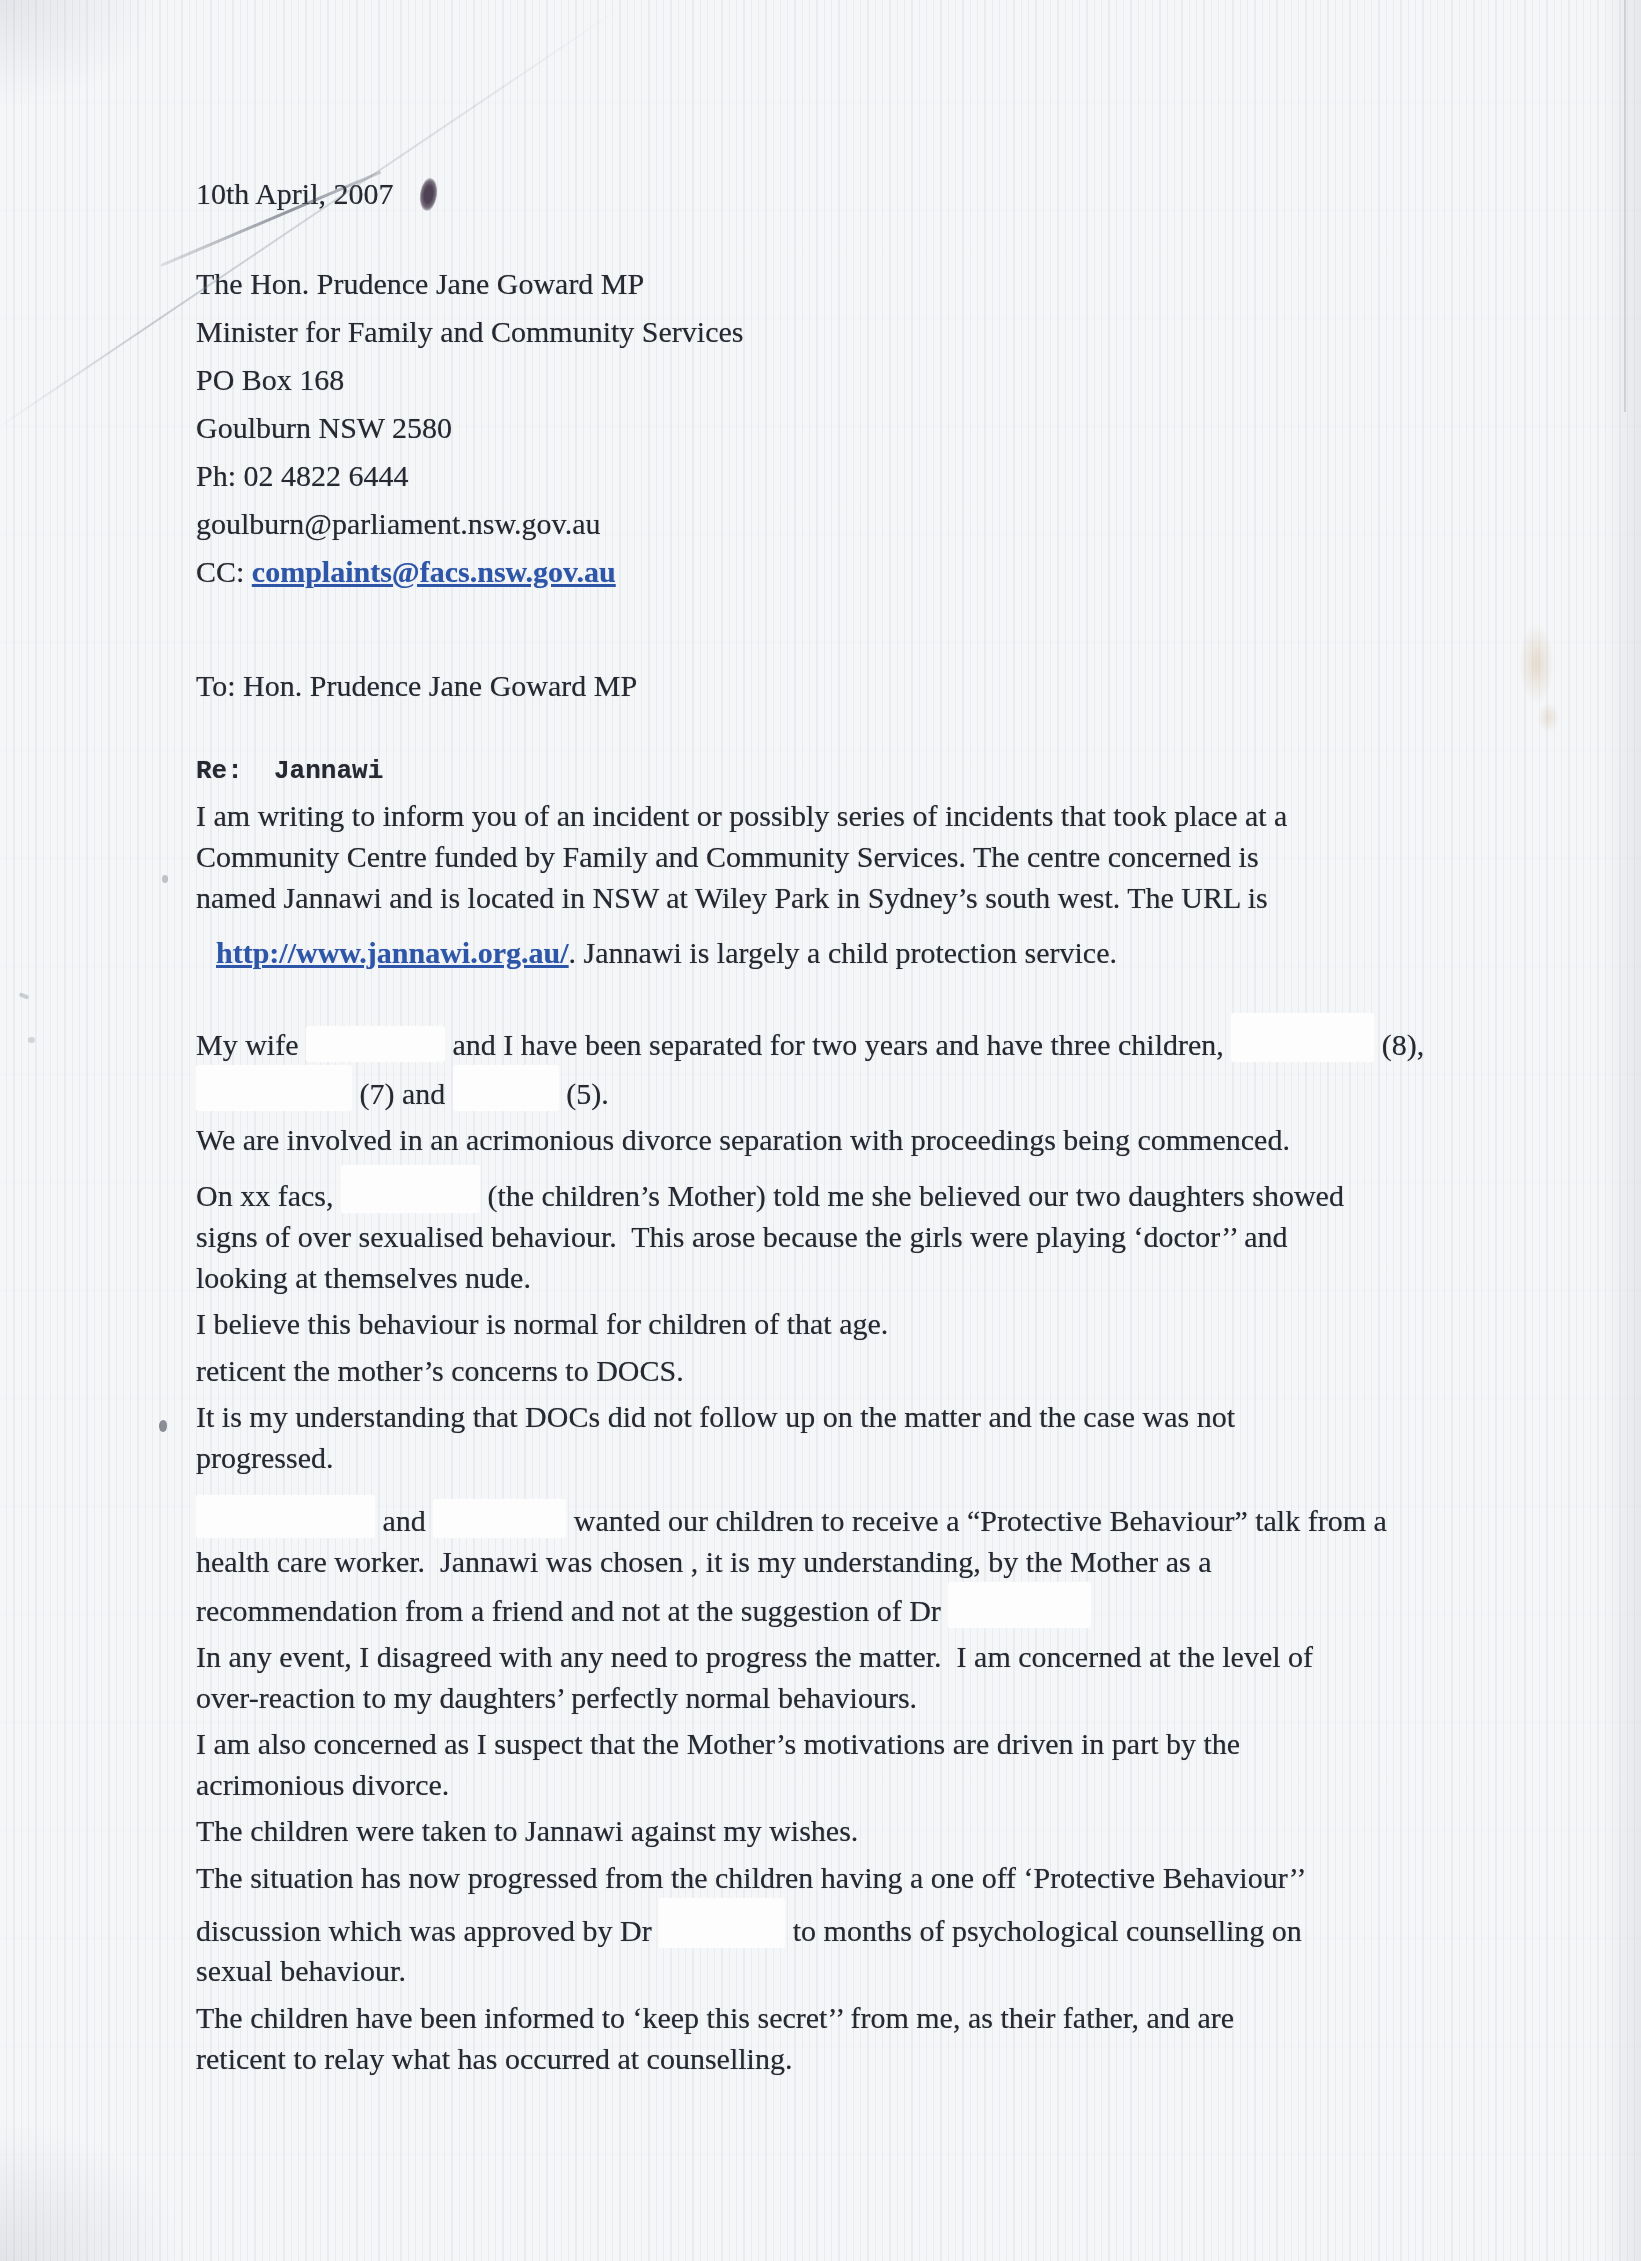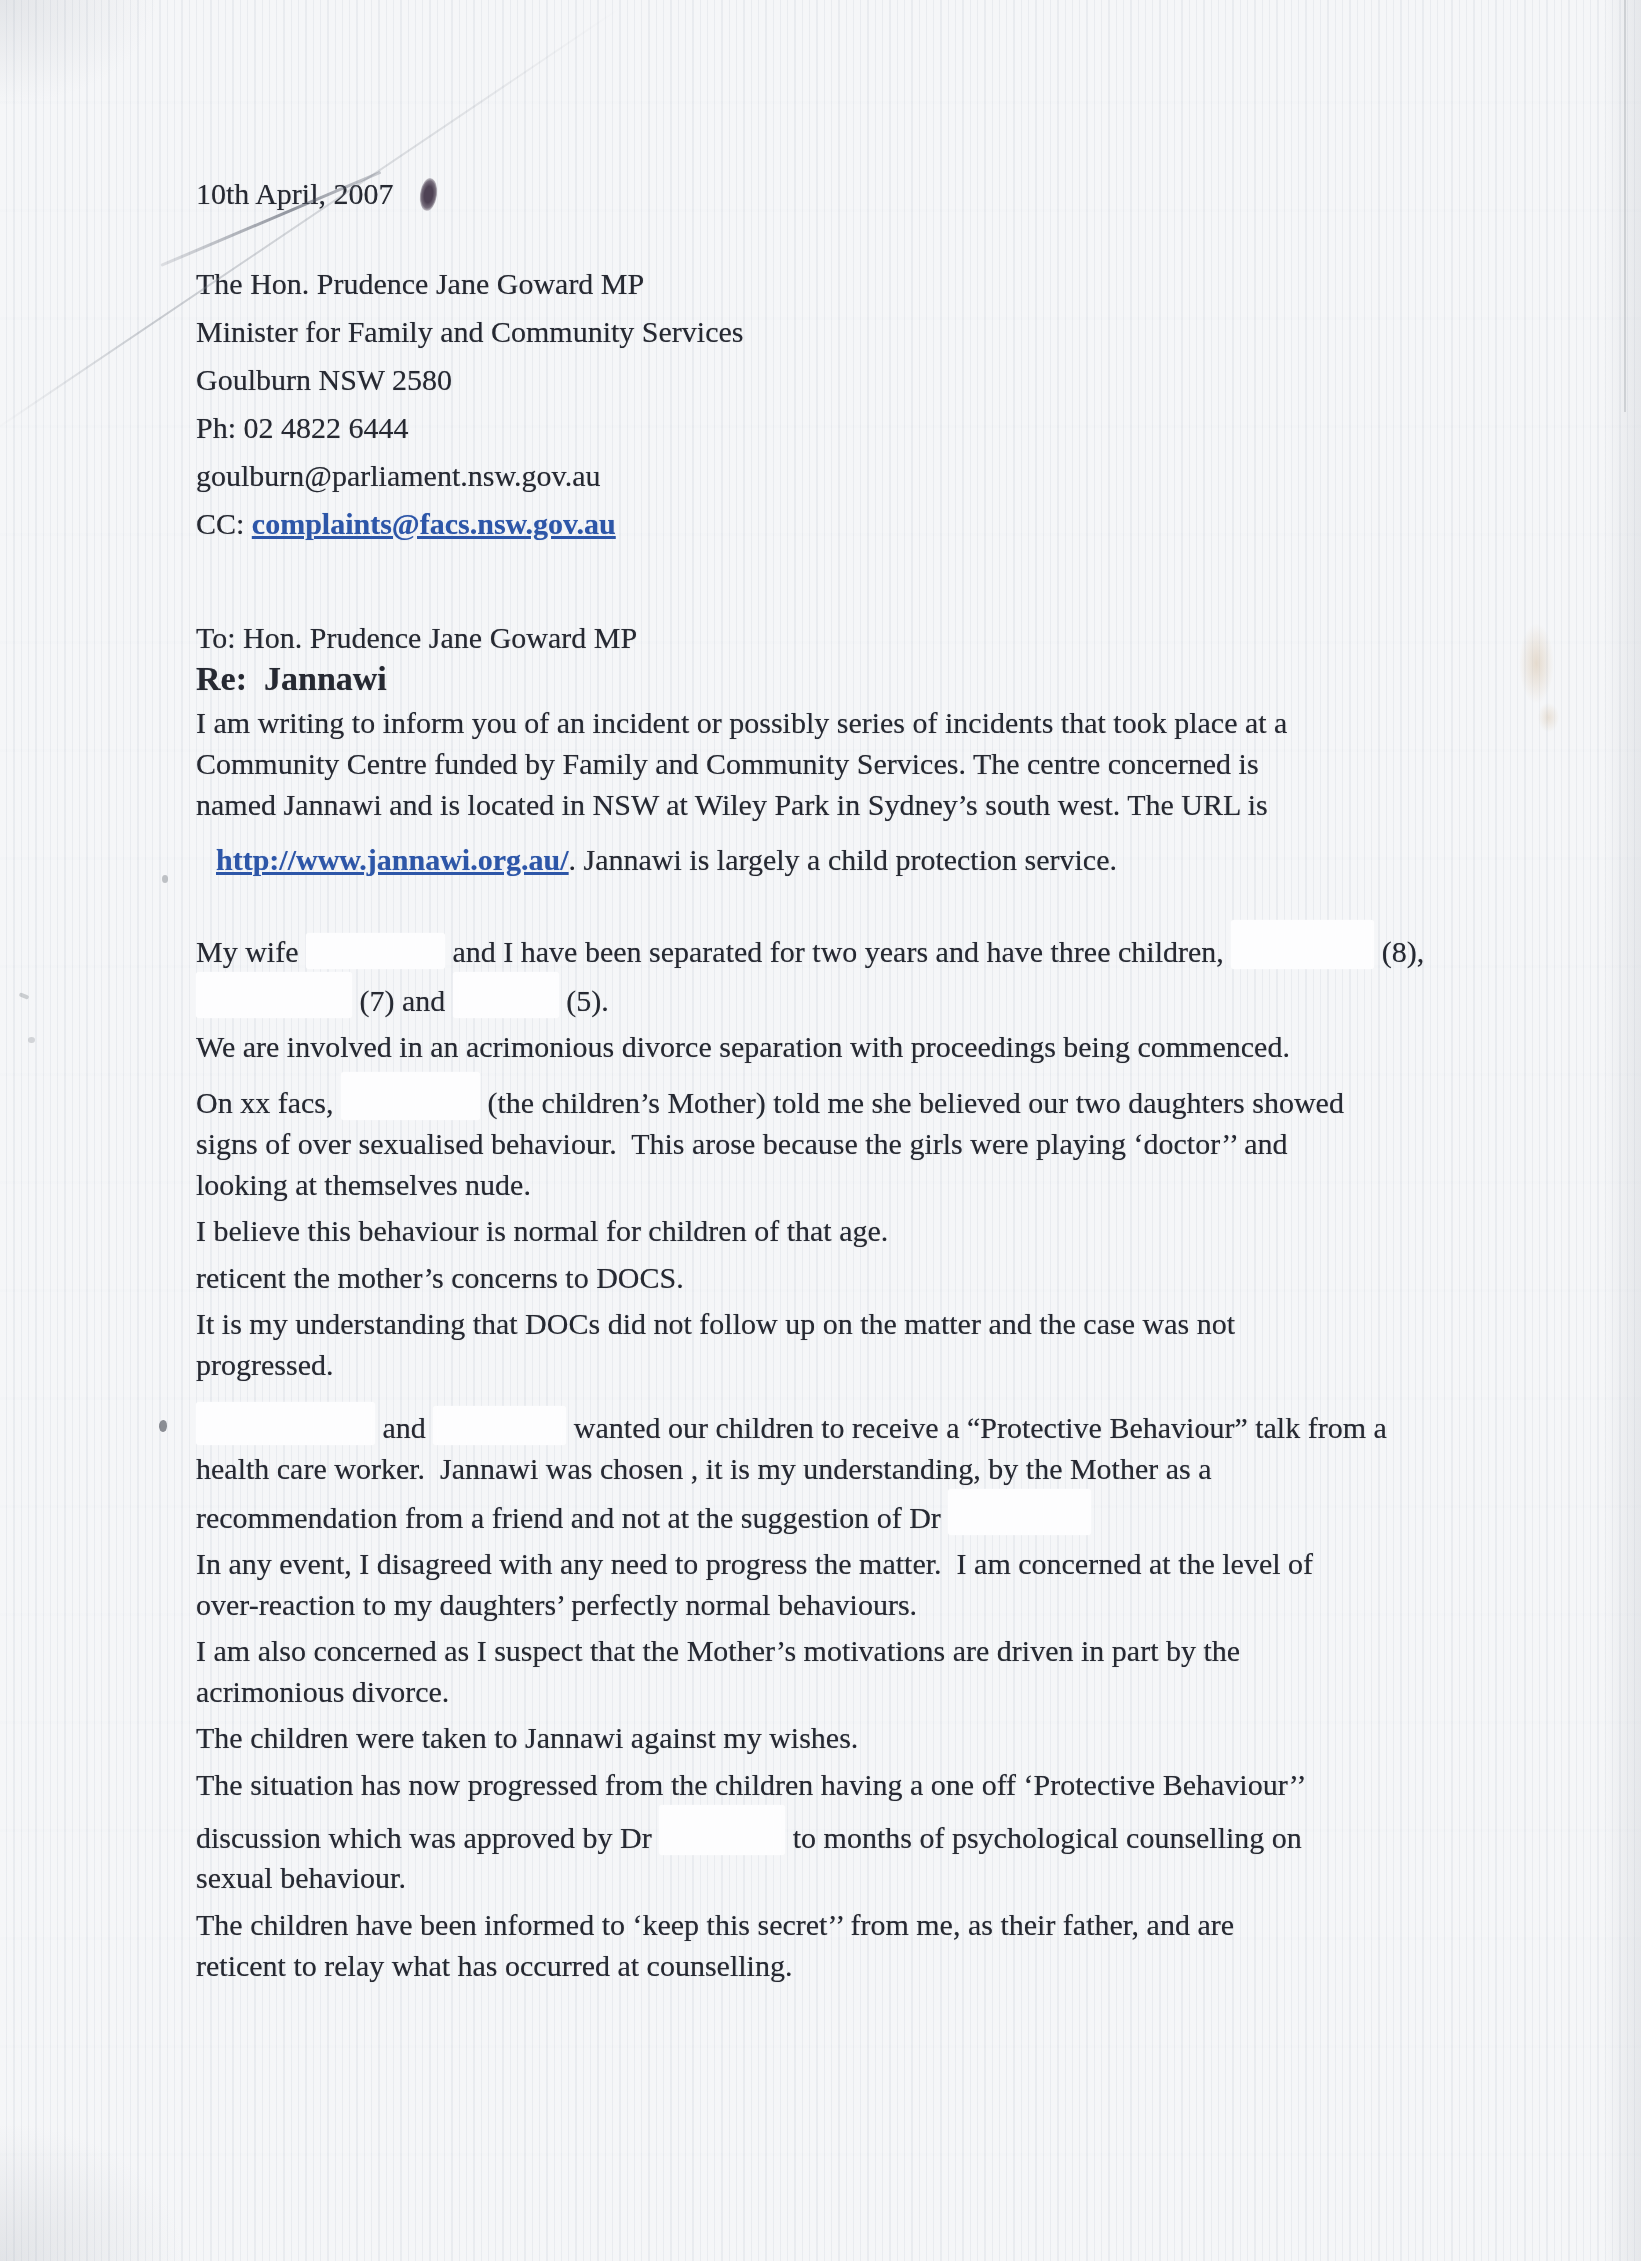--- a/index.html
+++ b/index.html
@@ -20,21 +20,21 @@
   .line{
     white-space:pre;
     line-height:41px;
     font-size:30px;
     text-shadow:0 0 0.8px rgba(38,41,49,0.5);
   }
   .address{margin-top:46px;}
   .address .line, .cc{line-height:48px;}
   .cc{white-space:pre;font-size:30px;text-shadow:0 0 0.8px rgba(38,41,49,0.5);}
   .to{margin-top:69px;}
-  .subject{font-weight:bold;font-size:34px;}
+  .subject{margin-top:45px;font-weight:bold;font-size:26px;font-family:Liberation Mono, monospace;}
   .para{margin-top:5.3px;}
   .link{
     color:#2d56a8;
     text-decoration:underline;
     cursor:pointer;
     text-shadow:0 0 0.8px rgba(45,86,168,0.5);
     font-weight:bold;
   }
   .redact{
     display:inline-block;
@@ -104,20 +104,21 @@
   <div class="artifact edge-shade-right"></div>
   <div class="artifact corner-shade-bl"></div>
   <div class="artifact corner-shade-tl"></div>
 
   <div class="content">
     <div class="line date">10th April, 2007</div>
 
     <div class="address" id="address">
         <div class="line">The Hon. Prudence Jane Goward MP</div>
         <div class="line">Minister for Family and Community Services</div>
+        <div class="line">PO Box 168</div>
         <div class="line">Goulburn NSW 2580</div>
         <div class="line">Ph: 02 4822 6444</div>
         <div class="line">goulburn@parliament.nsw.gov.au</div>
       </div>
 
     <div class="cc"><span>CC: </span><a class="link">complaints@facs.nsw.gov.au</a></div>
 
     <div class="line to">To: Hon. Prudence Jane Goward MP</div>
 
     <div class="line subject">Re:  Jannawi</div>

